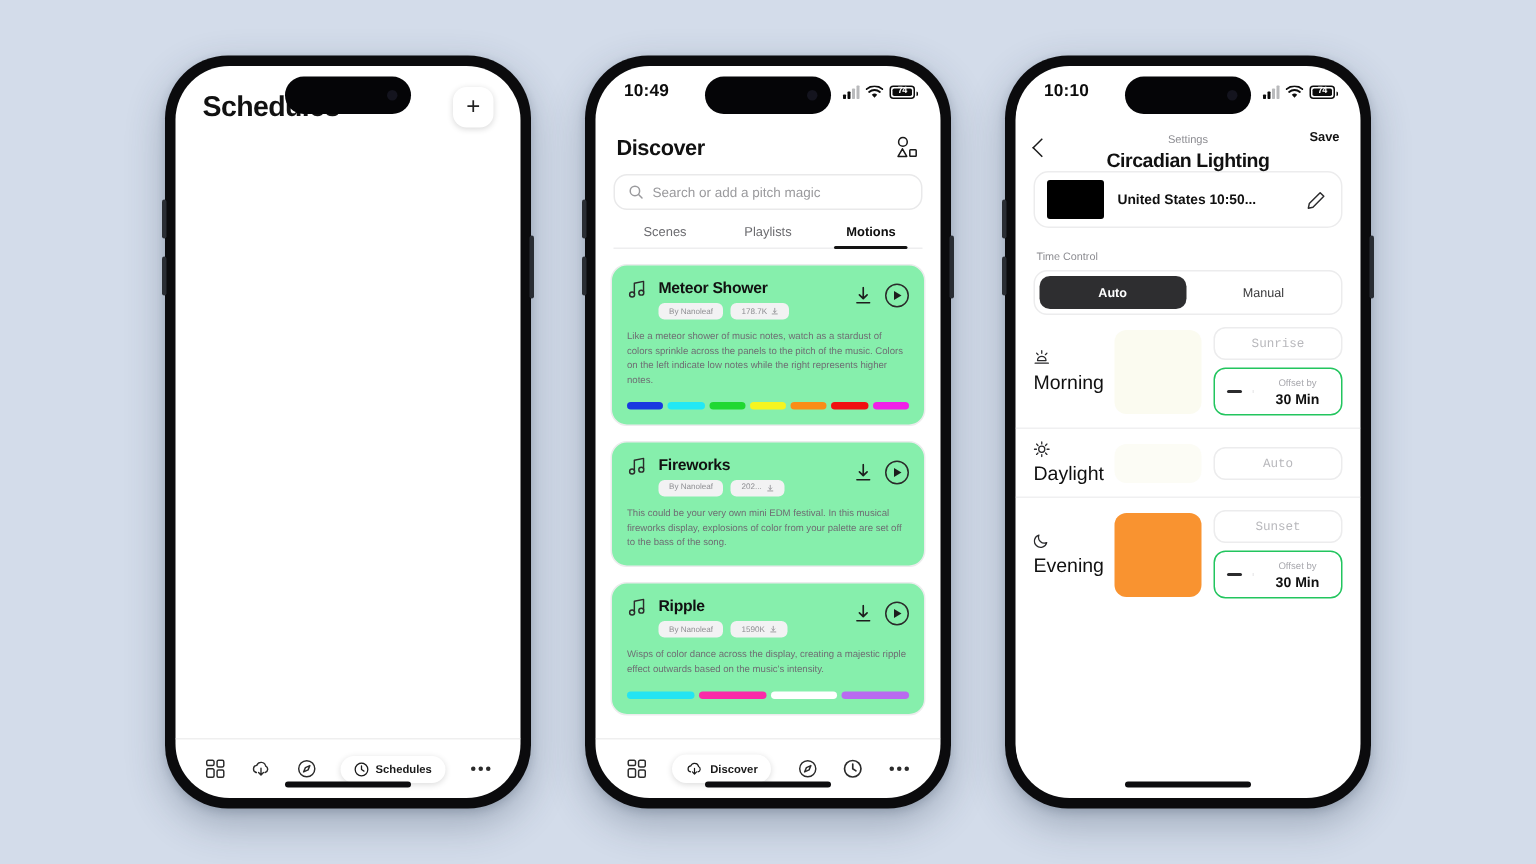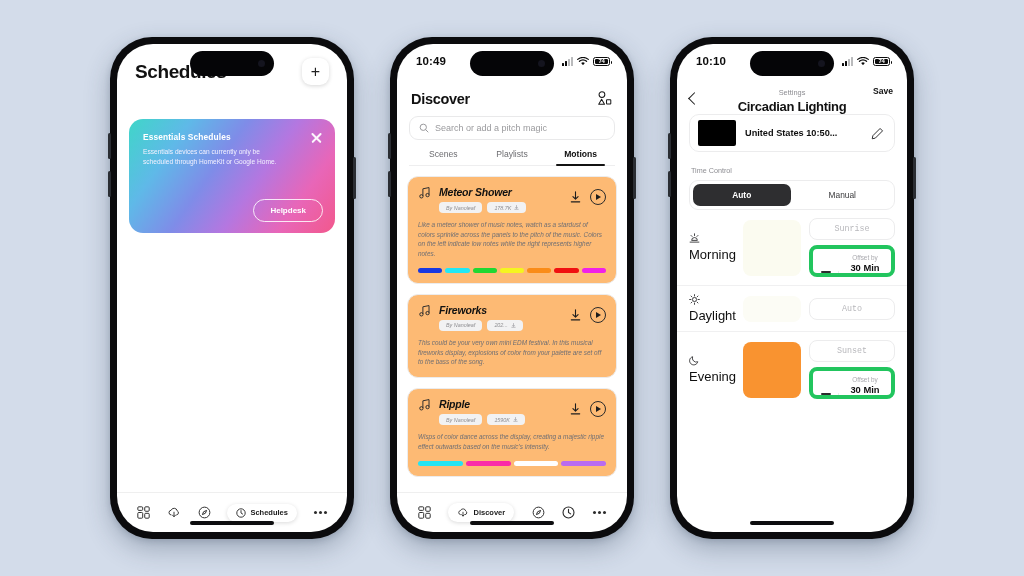--- a/index.html
+++ b/index.html
@@ -112,21 +112,21 @@
   .searchbox {
     margin: 9px 12px 0 12px; height: 24px; border: 1px solid #e9e9ea; border-radius: 9px;
     display:flex; align-items:center; gap:6px; padding: 0 9px; background:#fff;
   }
   .search-ph { font-size: 9px; color:#9a9a9d; }
   .tabs { display:flex; margin: 9px 12px 0 12px; border-bottom: 1px solid #eeeeef; }
   .tab { flex:1; text-align:center; font-size: 8.6px; color:#6c6c70; padding-bottom: 6px; position:relative; }
   .tab.active { color:#0e0e0e; font-weight:bold; }
   .tab.active::after { content:""; position:absolute; left:14%; right:14%; bottom:-1px; height:2px; background:#131313; border-radius:2px; }
   .cards { flex:1; overflow:hidden; padding: 0 10px; }
-  .card { border:1px solid #ececed; border-radius: 11px; padding: 9px 10px 10px 10px; margin-top: 10px; background:#fdba74;font-style:italic; }
+  .card { border:1px solid #ececed; border-radius: 11px; padding: 9px 10px 10px 10px; margin-top: 10px; background:#86efac; }
   .card-top { display:flex; align-items:flex-start; gap:7px; }
   .card-mid { flex:1; min-width:0; }
   .card-title { font-size: 10.5px; font-weight: bold; color:#111; letter-spacing:-.2px; }
   .chips { display:flex; gap:5px; margin-top:4px; }
   .chip { background:#f2f2f3; border-radius:4px; padding: 2.5px 7px; font-size: 5.4px; color:#8e8e92; display:flex; align-items:center; gap:3px; }
   .card-actions { display:flex; align-items:center; gap:9px; padding-top:3px; }
   .play { width:16px; height:16px; border-radius:50%; border:1px solid #2a2a2a; display:flex; align-items:center; justify-content:center; }
   .play::after { content:""; border-left:5px solid #1d1d1d; border-top:3.2px solid transparent; border-bottom:3.2px solid transparent; margin-left:1.5px; }
   .card-desc { font-size: 6.4px; line-height: 1.52; color: #6e6e73; margin-top: 7px; }
   .swatches { display:flex; gap:3px; margin-top: 9px; }
@@ -149,21 +149,21 @@
   .seg { flex:1; text-align:center; font-size: 8.4px; padding: 6px 0; border-radius: 7px; color:#3a3a3c; }
   .seg.active { background:#2e2e30; color:#fff; font-weight:bold; }
   .trow { display:flex; align-items:center; gap:8px; padding: 8px 12px; border-bottom:1px solid #f0f0f1; }
   .trow:last-child { border-bottom:none; }
   .trow-label { width: 46px; flex:0 0 46px; }
   .trow-icon { height: 11px; display:flex; align-items:center; color:#2a2a2c; }
   .trow-name { font-size: 13px; font-weight:normal; color:#101010; margin-top:3px; }
   .tswatch { width: 58px; height: 56px; border-radius: 8px; flex:0 0 58px; }
   .tctrl { flex:1; display:flex; flex-direction:column; gap:5px; }
   .pill-btn { border:1px solid #ececed; border-radius:8px; height:22px; display:flex; align-items:center; justify-content:center; font-size:8.4px; color:#b8b8bc; background:#fff;font-family:Liberation Mono, monospace; }
-  .offset { border:4px solid #22c55e; border-radius:8px; height:32px; display:flex; align-items:flex-end; background:#fff; overflow:hidden; }
+  .offset { border:1px solid #22c55e; border-radius:8px; height:32px; display:flex; align-items:center; background:#fff; overflow:hidden; }
   .offset-minus { width:26px; display:flex; align-items:center; justify-content:center; border-right:1px solid #ececed; }
   .offset-minus::after { content:""; width:10px; height:2px; background:#2b2b2d; border-radius:1px; }
   .offset-body { flex:1; display:flex; flex-direction:column; align-items:center; justify-content:center; }
   .offset-cap { font-size:6.4px; color:#a9a9ae; }
   .offset-val { font-size:9.4px; font-weight:bold; color:#101010; margin-top:1px; }
 </style>
 </head>
 <body>
 
 <div class="stage">
@@ -173,26 +173,20 @@
     <div class="btn-left-b"></div>
     <div class="btn-right"></div>
     <div class="screen">
       <div class="island"></div>
       <div class="content">
         <div class="p1-head">
           <div class="p1-title">Schedules</div>
           <div class="plus-btn">+</div>
         </div>
 
-        <div class="promo">
-          <div class="promo-title">Essentials Schedules</div>
-          <div class="promo-body">Essentials devices can currently only be scheduled through HomeKit or Google Home.</div>
-          <div class="promo-x"></div>
-          <div class="helpdesk">Helpdesk</div>
-        </div>
 
         <div class="tabbar">
           <div class="tabitem">
             <svg width="13" height="13" viewBox="0 0 16 16">
                 <rect x="1" y="1" width="6" height="4.4" rx="1.2" fill="none" stroke="#2b2b2b" stroke-width="1.2"></rect>
                 <rect x="1" y="8" width="6" height="7" rx="1.2" fill="none" stroke="#2b2b2b" stroke-width="1.2"></rect>
                 <rect x="9.5" y="1" width="5.5" height="5.5" rx="1.2" fill="none" stroke="#2b2b2b" stroke-width="1.2"></rect>
                 <rect x="9.5" y="9" width="5.5" height="6" rx="1.2" fill="none" stroke="#2b2b2b" stroke-width="1.2"></rect>
               </svg>
           </div>

